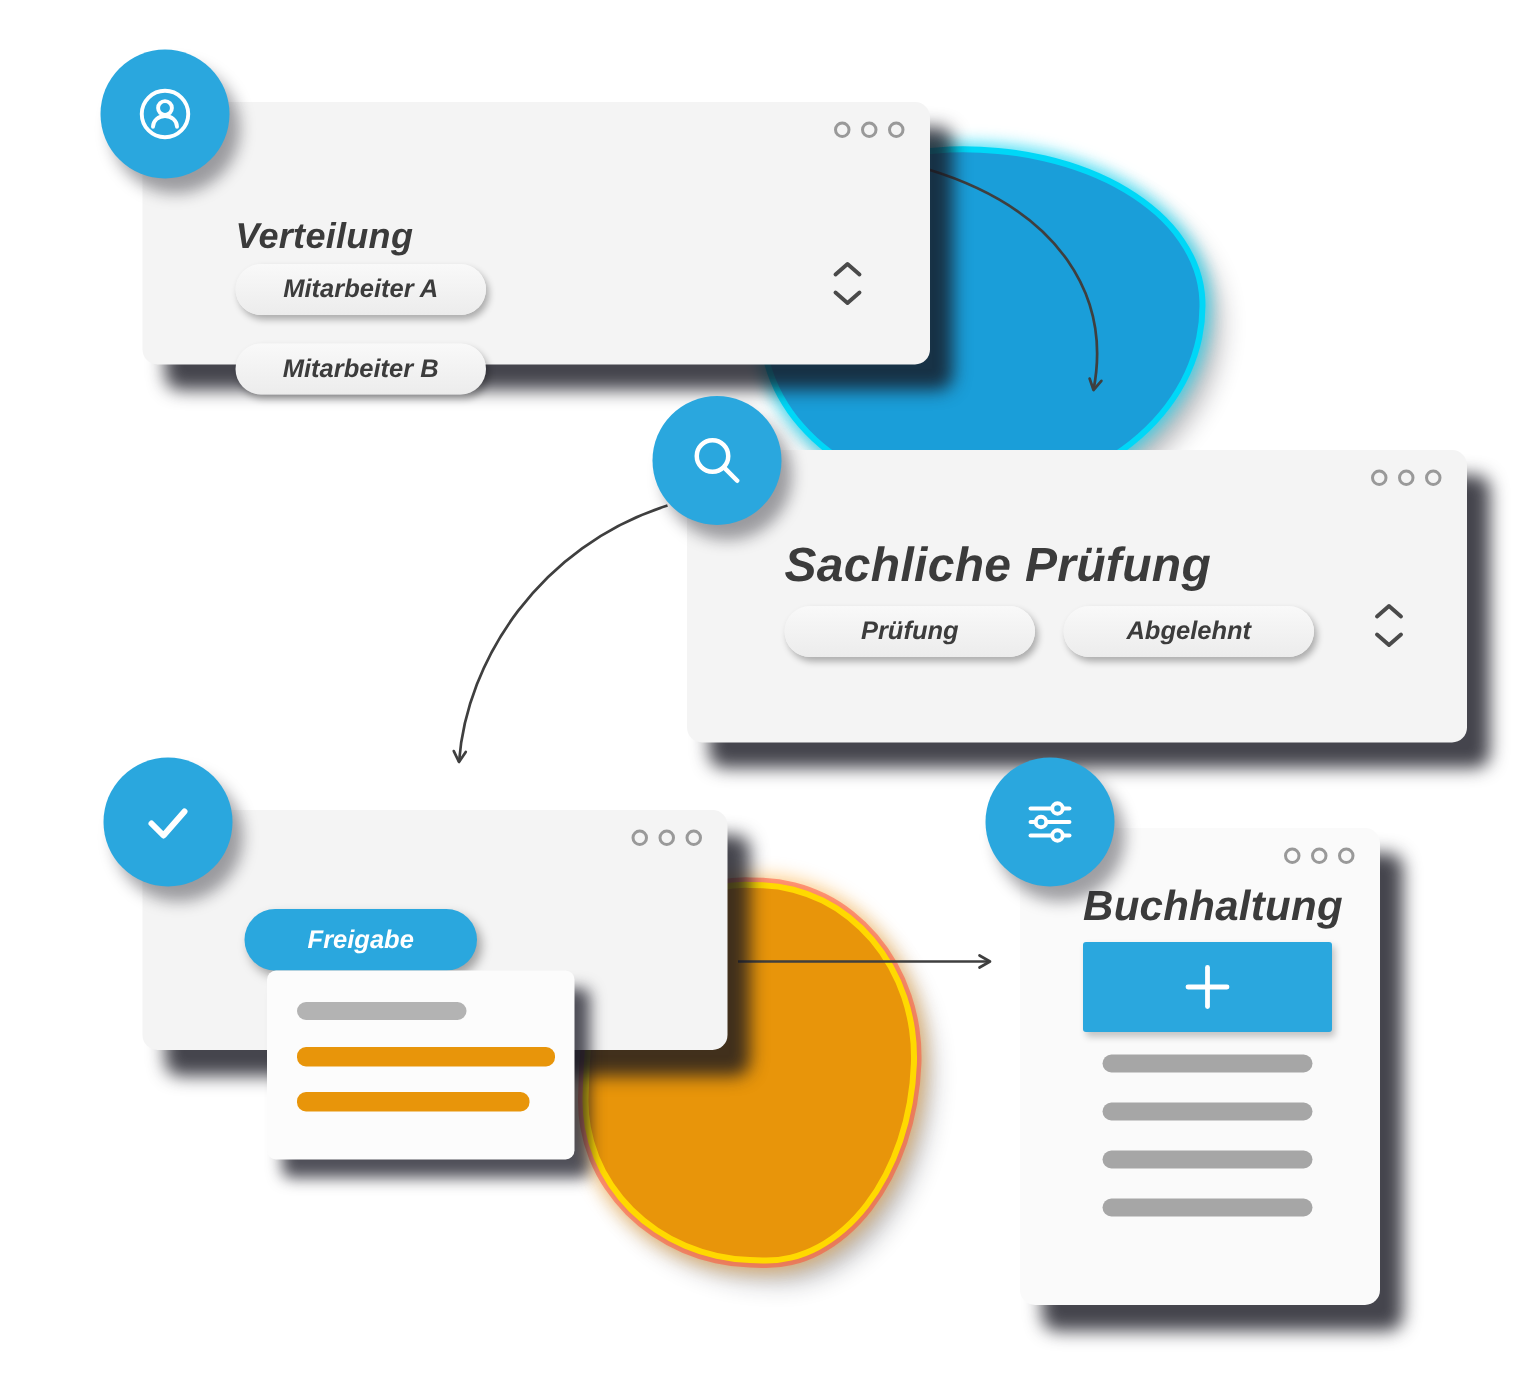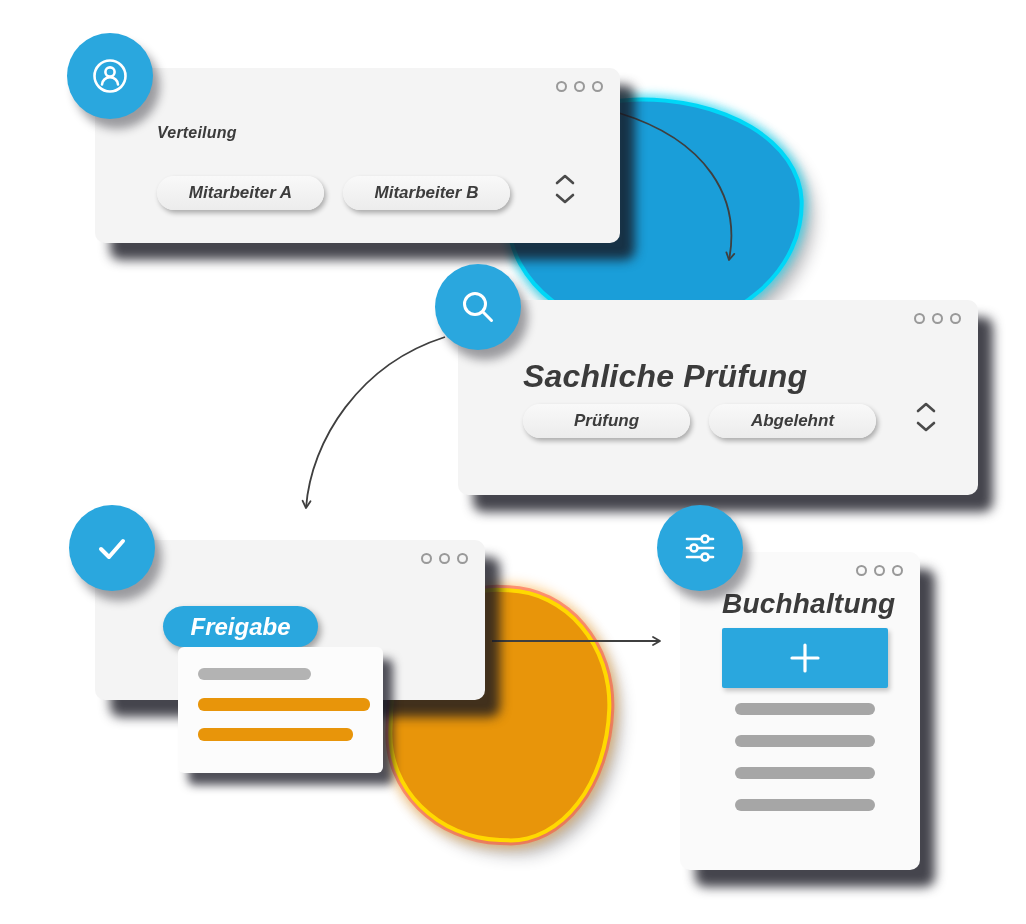--- a/index.html
+++ b/index.html
@@ -42,26 +42,26 @@
   .card-freigabe    { left:95px;  top:540px; width:390px; height:160px; }
   .card-buchhaltung { left:680px; top:552px; width:240px; height:318px; background:#fafafa; }
 
   .win-dots { position:absolute; top:13px; right:17px; display:flex; gap:7px; }
   .win-dot  { width:11px; height:11px; border:2px solid #999; border-radius:50%; }
 
   .card-title {
     position:absolute; font-weight:700; font-style:italic;
     color:#3b3b3b; letter-spacing:.2px;
   }
-  .card-verteilung .card-title  { left:62px; top:56px; font-size:16px; }
+  .card-verteilung .card-title  { left:62px; top:76px; font-size:24px; }
   .card-pruefung   .card-title  { left:65px; top:58px; font-size:32px; }
   .card-buchhaltung .card-title { left:42px; top:36px; font-size:28px; }
 
   .pill-row { position:absolute; display:flex; gap:19px; }
-  .card-verteilung .pill-row { left:62px; top:108px; }
+  .card-verteilung .pill-row { left:62px; top:108px;flex-direction:column; }
   .card-pruefung   .pill-row { left:65px; top:104px; }
   .pill {
     min-width:167px; height:34px; padding:0 14px;
     display:flex; align-items:center; justify-content:center;
     background:linear-gradient(#f9f9f9,#ececec);
     border-radius:17px;
     box-shadow:2px 3px 5px rgba(0,0,0,.30);
     font-style:italic; font-weight:700; font-size:17px; color:#3c3c3c;
     cursor:pointer; white-space:nowrap;
   }
@@ -79,21 +79,21 @@
   .badge-user    { left:67px;  top:33px;  }
   .badge-search  { left:435px; top:264px; }
   .badge-check   { left:69px;  top:505px; }
   .badge-sliders { left:657px; top:505px; }
 
   
   .approve-pill {
     position:absolute; left:68px; top:66px; width:155px; height:41px;
     border-radius:21px; background:#2aa7de;
     display:flex; align-items:center; justify-content:center;
-    color:#fff; font-weight:700; font-style:italic; font-size:24px;
+    color:#fff; font-weight:700; font-style:italic; font-size:17px;
     box-shadow:3px 4px 7px rgba(0,0,0,.35); cursor:pointer;
   }
   .doc-panel {
     position:absolute; left:83px; top:107px; width:205px; height:126px;
     background:#fcfcfc; border-radius:6px;
     box-shadow:10px 12px 10px rgba(22,22,33,.75);
   }
   .bar { position:absolute; height:12px; border-radius:6px; }
   .doc-panel .bar-1 { left:20px; top:21px; width:113px; background:#b3b3b3; }
   .doc-panel .bar-2 { left:20px; top:51px; width:172px; height:13px; background:#e8950a; }

